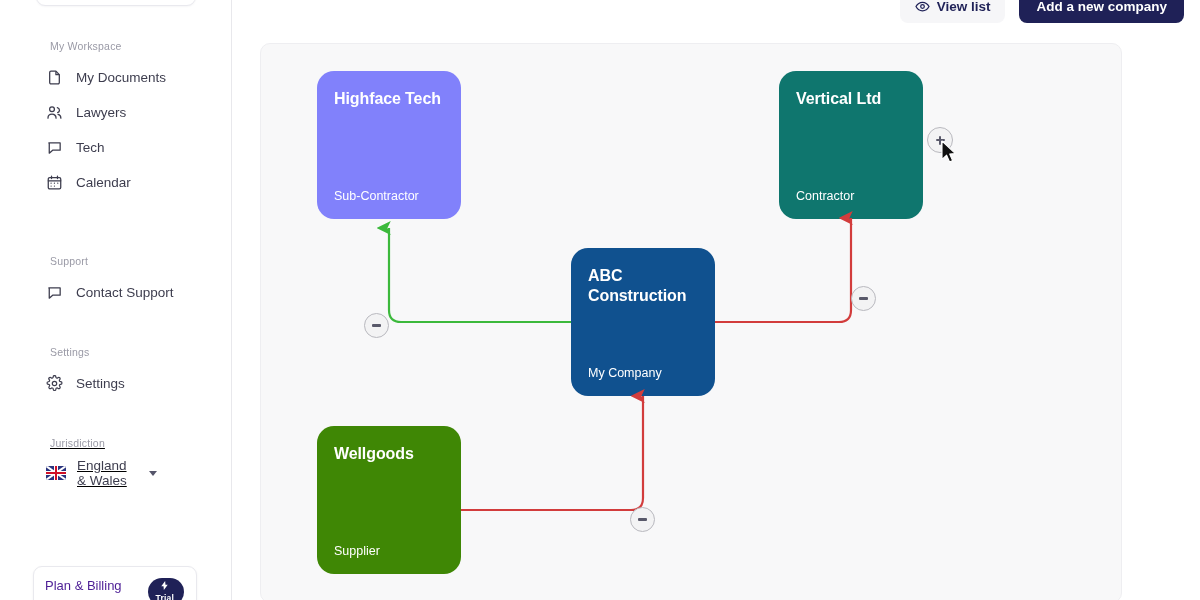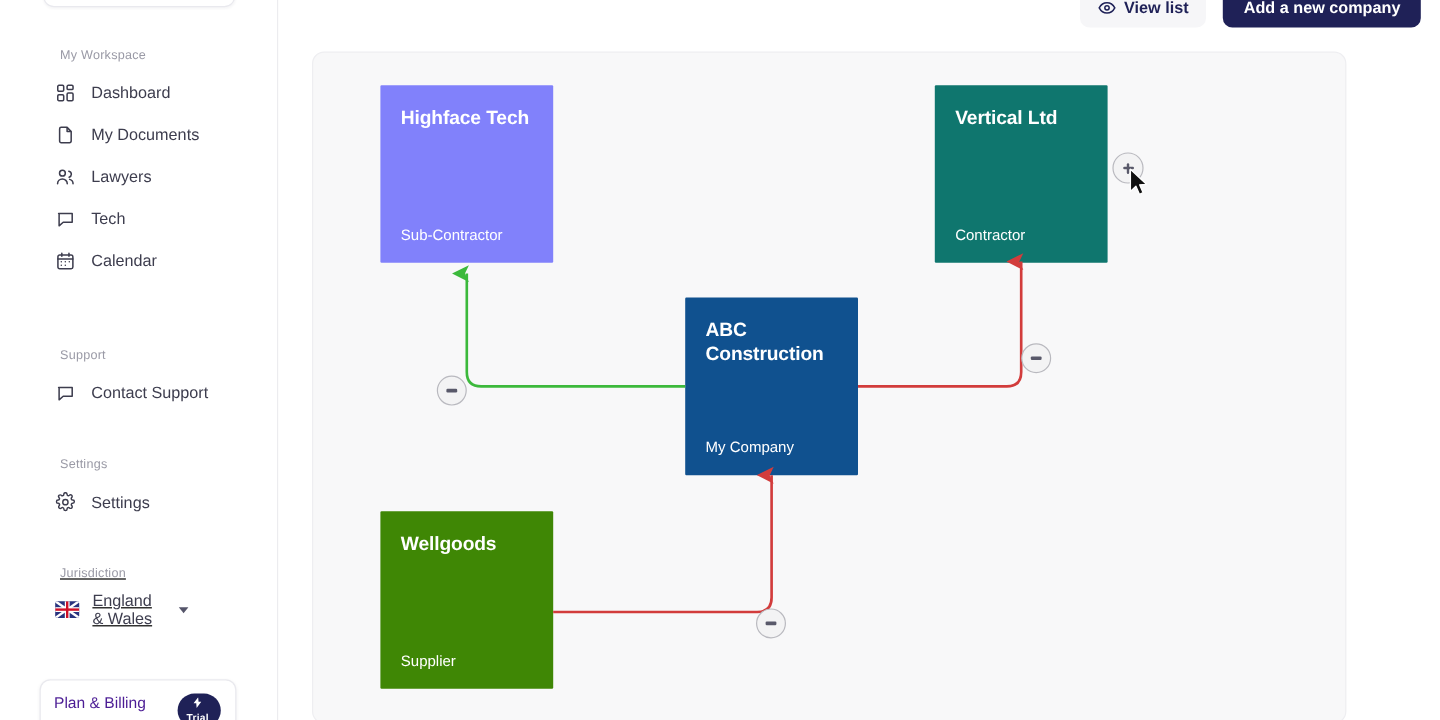--- a/index.html
+++ b/index.html
@@ -119,21 +119,21 @@
     width: 862px; height: 560px;
     background: #f8f8f9;
     border: 1px solid #eeeef1;
     border-radius: 10px;
     overflow: hidden;
   }
 
   .node {
     position: absolute;
     width: 144px; height: 148px;
-    border-radius: 1px;
+    border-radius: 17px;
     padding: 18px 17px 16px 17px;
     display: flex; flex-direction: column; justify-content: space-between;
     cursor: pointer;
   }
   .node .n-title {
     font-size: 16px; font-weight: bold; color: #ffffff; line-height: 1.26;
     letter-spacing: -.1px;
   }
   .node .n-role { font-size: 12.5px; color: #ffffff; }
 
@@ -160,31 +160,20 @@
 <div id="app">
 
   <aside class="sidebar">
     <div class="top-card-stub"></div>
 
     <div style="position:absolute; left:0; top:28px; width:186px;margin-top:12px;">
 
       <div class="nav-group">
         <div class="nav-group-label">My Workspace</div>
 
-        <div class="nav-item">
-          <span class="ico">
-            <svg viewBox="0 0 24 24" fill="none" stroke="currentColor" stroke-width="1.8">
-              <rect x="3" y="3" width="7" height="7" rx="1.4"></rect>
-                <rect x="14" y="3" width="7" height="5" rx="1.4"></rect>
-              <rect x="3" y="14" width="7" height="7" rx="1.4"></rect>
-                <rect x="14" y="12" width="7" height="9" rx="1.4"></rect>
-            </svg>
-          </span>
-          <span class="nav-label">Dashboard</span>
-        </div>
 
         <div class="nav-item">
           <span class="ico">
             <svg viewBox="0 0 24 24" fill="none" stroke="currentColor" stroke-width="1.8" stroke-linejoin="round">
               <path d="M14 3H7a1.8 1.8 0 0 0-1.8 1.8v14.4A1.8 1.8 0 0 0 7 21h10a1.8 1.8 0 0 0 1.8-1.8V8z"></path>
               <path d="M14 3v5h4.8"></path>
             </svg>
           </span>
           <span class="nav-label">My Documents</span>
         </div>

